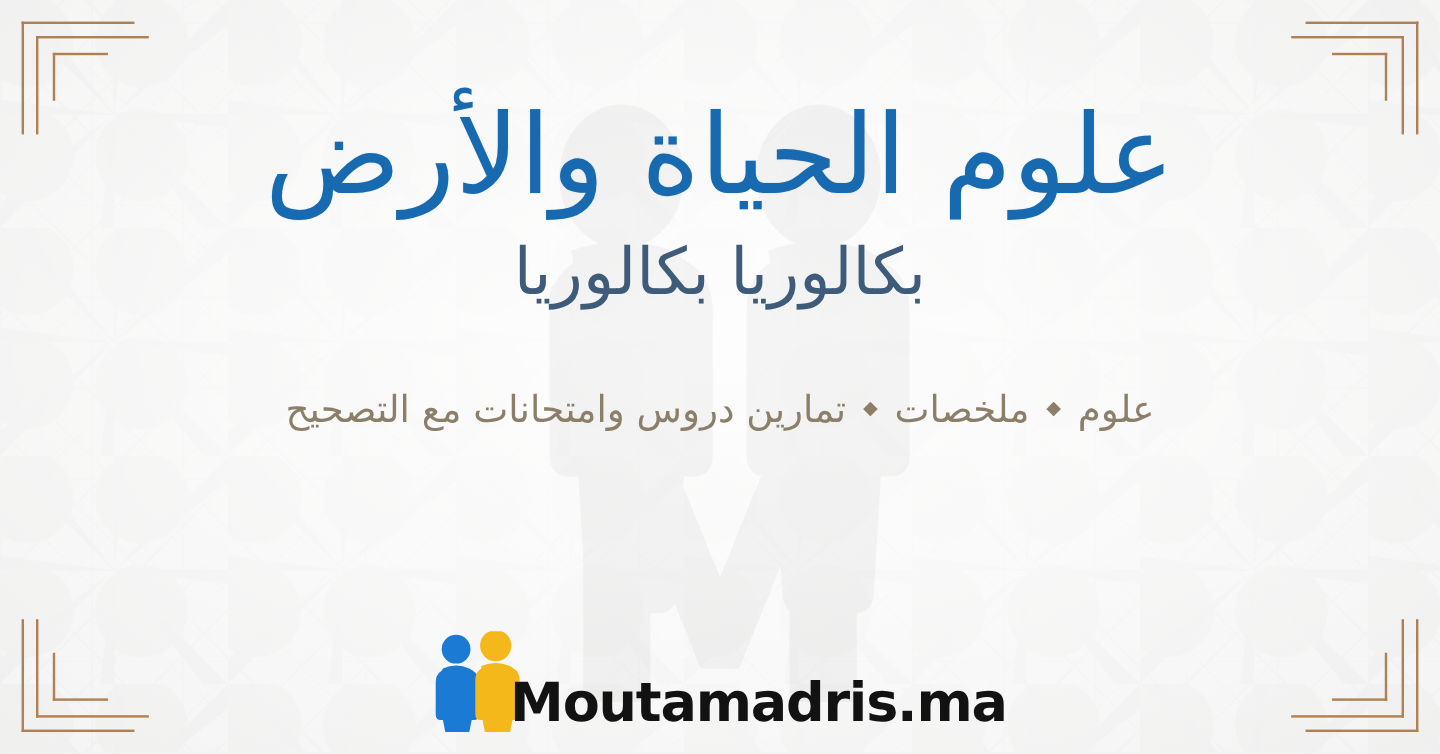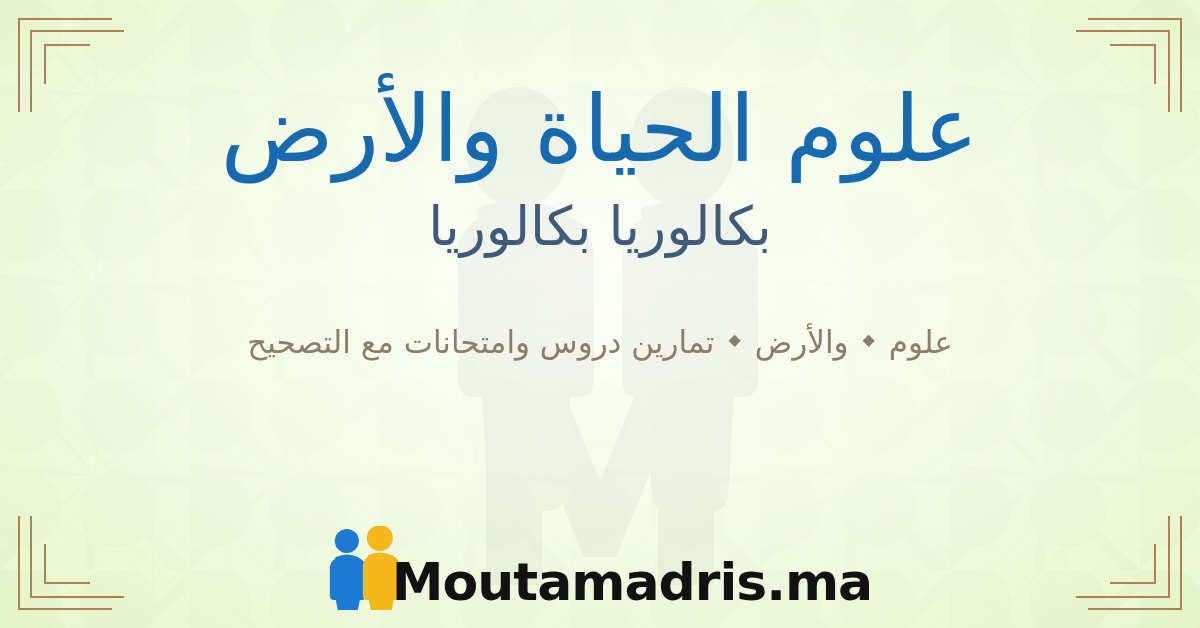--- a/index.html
+++ b/index.html
@@ -9,21 +9,21 @@
     width:1200px; height:628px;
     overflow:hidden;
     background:#fafafa;
     font-family:"DejaVu Sans", sans-serif;
   }
 
   
   .canvas {
     position:relative;
     width:1200px; height:628px;
-    background:#bef264;
+    background:#e5e5e5;
     overflow:hidden;
     text-decoration:underline;
   }
 
   
   .bg-pattern {
     position:absolute; inset:0;
     opacity:.55;
     background-color:#f8f8f7;
     background-image:
@@ -166,21 +166,21 @@
   .brand-mark {
     position:relative;
     width:78px; height:86px;
     margin-right:-14px;
     margin-bottom:-2px;
     z-index:1;
   }
   .brand-mark svg { width:100%; height:100%; display:block; }
   .brand-text {
     font-family:"DejaVu Sans", sans-serif;
-    font-size:52px;
+    font-size:45px;
     font-weight:700;
     color:#121212;
     letter-spacing:-1px;
     line-height:1;
     position:relative;
     z-index:2;
     margin-bottom:2px;
   }
 </style>
 </head>
@@ -247,21 +247,21 @@
 
   <div class="content">
 
     <div class="title">علوم الحياة والأرض</div>
 
     <div class="subtitle">بكالوريا بكالوريا</div>
 
     <div class="tagline">
       <span>علوم</span>
       <span class="sep">◆</span>
-      <span>والأرض</span>
+      <span>ملخصات</span>
       <span class="sep">◆</span>
       <span>تمارين دروس وامتحانات مع التصحيح</span>
     </div>
 
   </div>
 
   <div class="brand">
     <div class="brand-mark">
       <svg viewBox="0 0 78 86" xmlns="http://www.w3.org/2000/svg">
 

